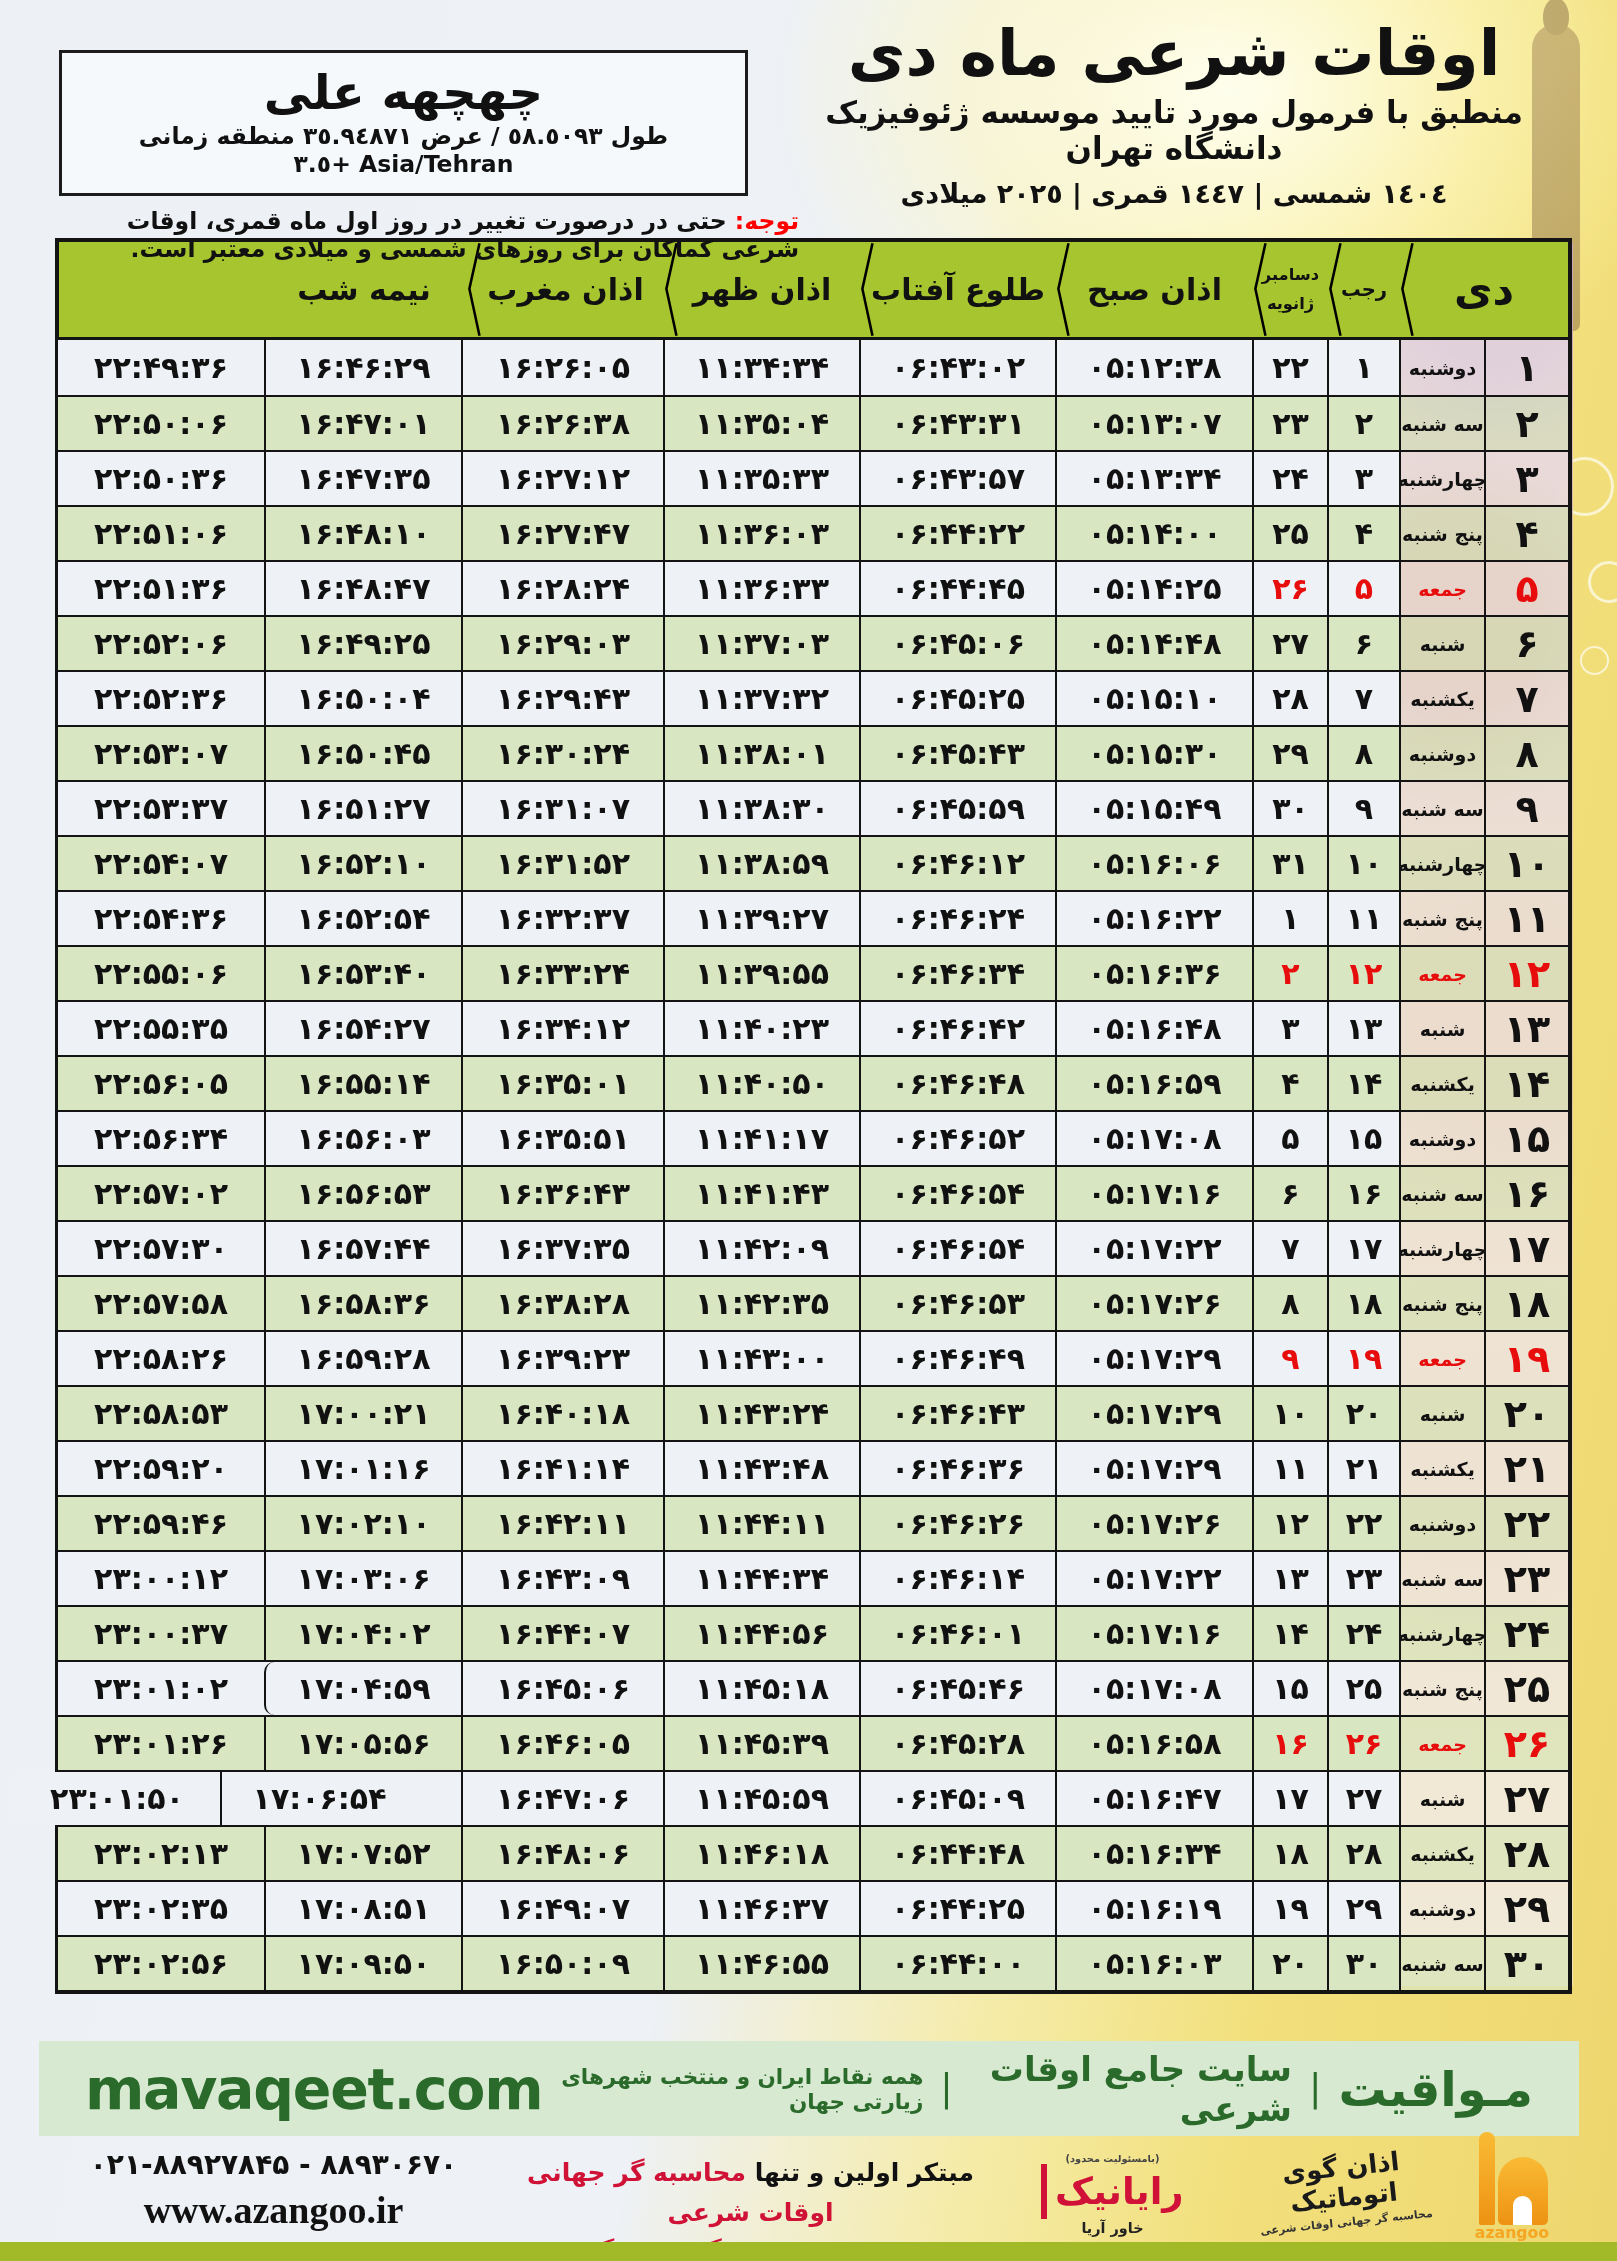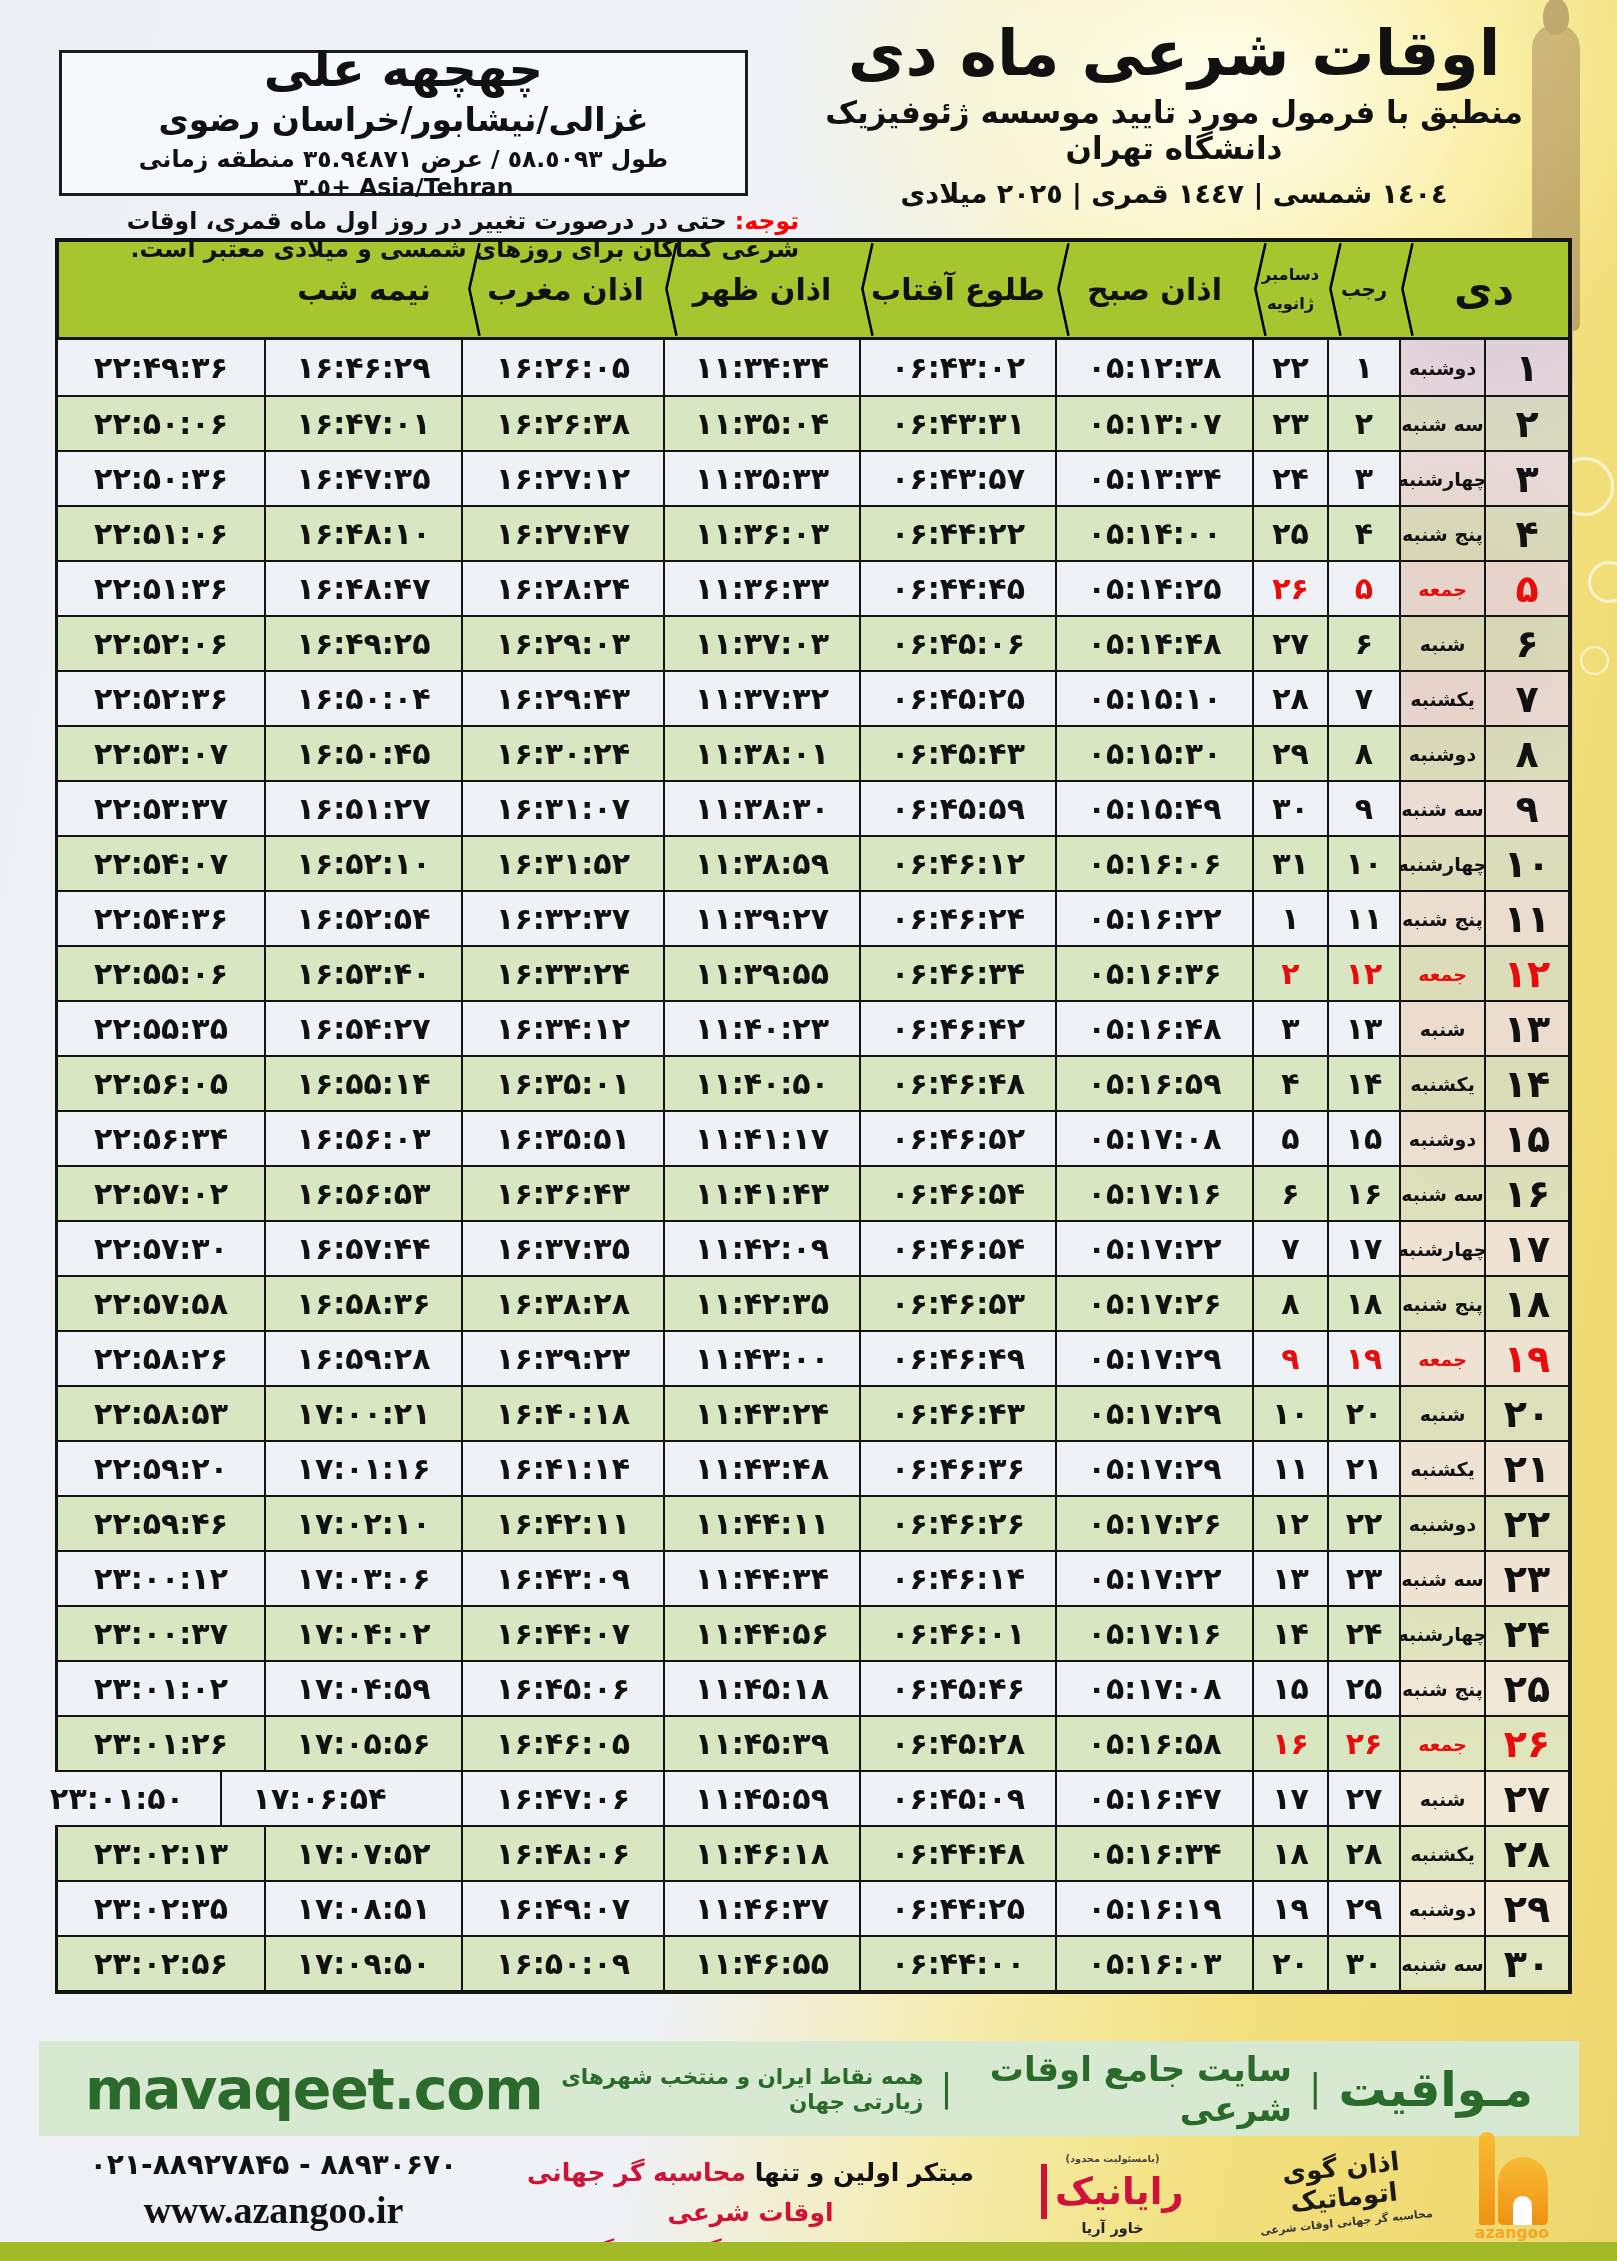--- a/index.html
+++ b/index.html
@@ -112,21 +112,20 @@
   <div class="photo-strip"></div>
 
   <div class="title-block">
     <div class="main-title">اوقات شرعی ماه دی</div>
     <div class="sub-title">منطبق با فرمول مورد تایید موسسه ژئوفیزیک دانشگاه تهران</div>
     <div class="year-line">١٤٠٤ شمسی | ١٤٤٧ قمری | ٢٠٢٥ میلادی</div>
   </div>
 
   <div class="loc-box">
     <div class="loc-title">چهچهه علی</div>
-    <div class="loc-region">غزالی/نیشابور/خراسان رضوی</div>
     <div class="loc-coords">طول ٥٨.٥٠٩٣ / عرض ٣٥.٩٤٨٧١ منطقه زمانی Asia/Tehran +٣.٥</div>
   </div>
 
   <div class="note">
     <span class="note-label">توجه:</span><span> حتی در درصورت تغییر در روز اول ماه قمری، اوقات شرعی کماکان برای روزهای شمسی و میلادی معتبر است.</span>
   </div>
 
   <div class="ptable">
     <div class="thead" id="thead">
         <div class="hc h-day" style="flex: 0 0 168px;">
@@ -963,21 +962,21 @@
           </div>
           <div class="c time" style="flex: 0 0 196px;">
             <span dir="ltr">۰۶:۴۵:۴۶</span>
           </div>
           <div class="c time" style="flex: 0 0 196px;">
             <span dir="ltr">۱۱:۴۵:۱۸</span>
           </div>
           <div class="c time" style="flex: 0 0 202px;">
             <span dir="ltr">۱۶:۴۵:۰۶</span>
           </div>
-          <div class="c time" style="flex: 0 0 197px;">
+          <div class="c time" style="flex: 0 0 197px; border-radius: 10px;">
             <span dir="ltr">۱۷:۰۴:۵۹</span>
           </div>
           <div class="c time" style="flex: 0 0 206px;">
             <span dir="ltr">۲۳:۰۱:۰۲</span>
           </div>
         </div>
         <div class="row even">
           <div class="c daynum trans fr" style="flex: 0 0 84px;">
             <span>۲۶</span>
           </div>

